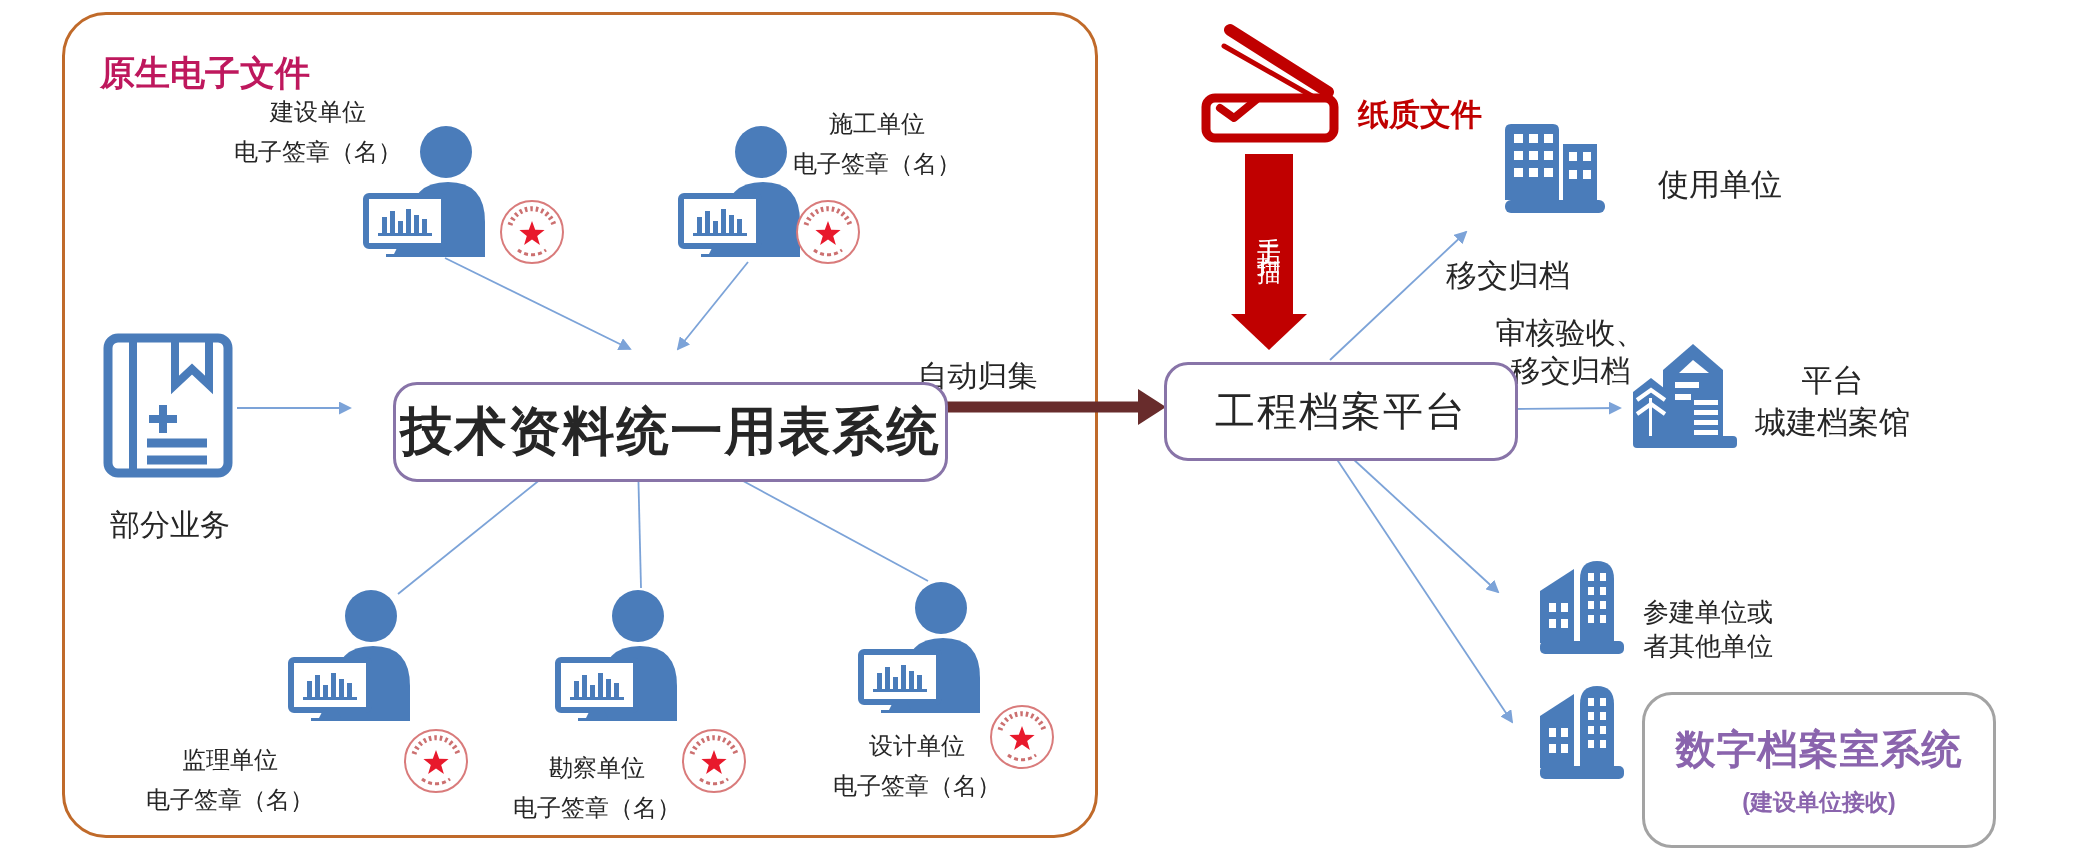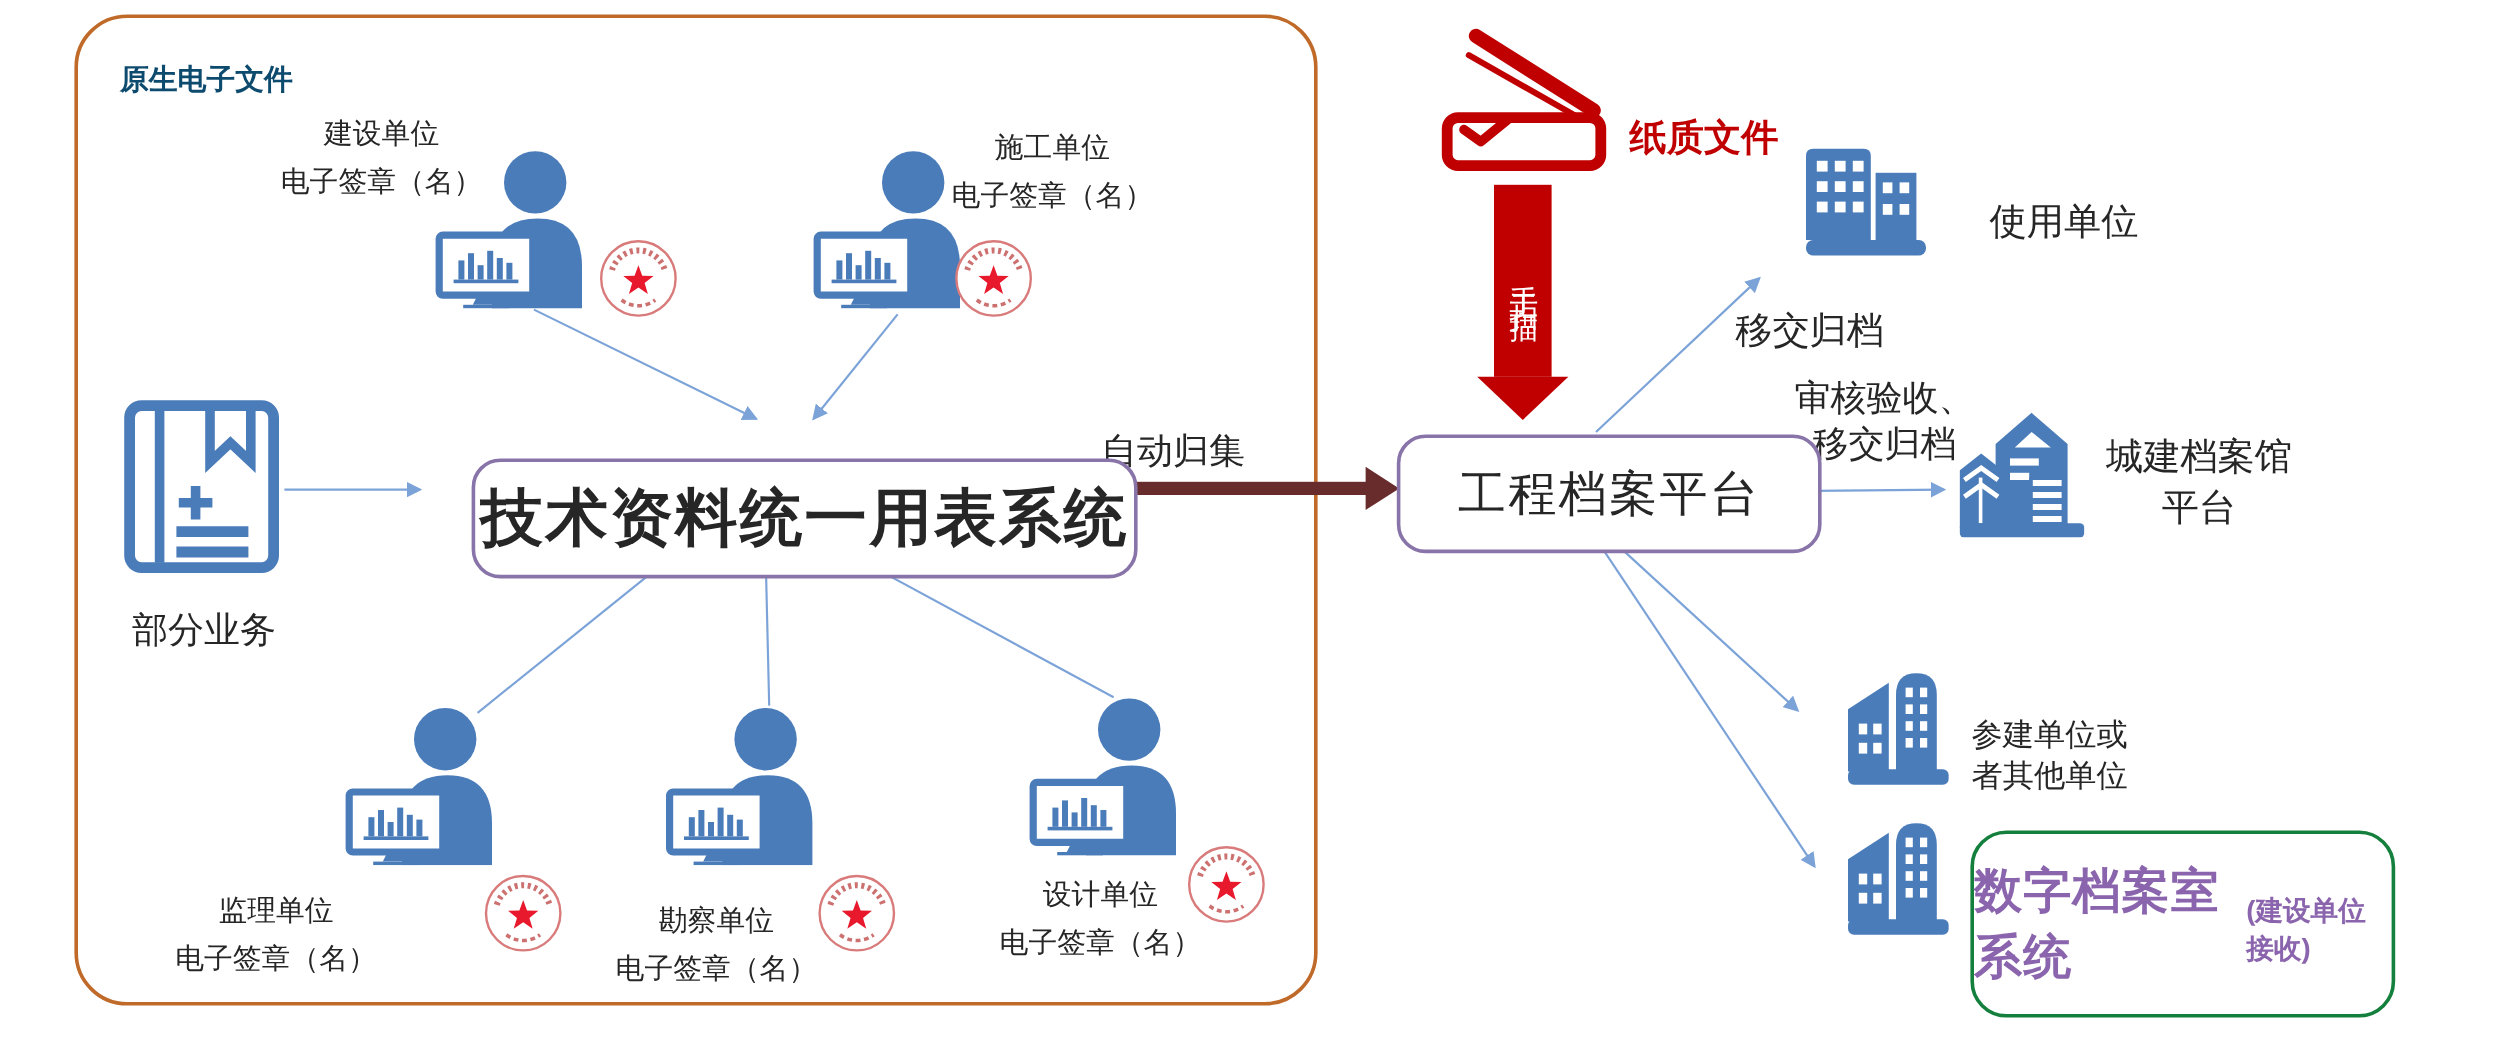--- a/index.html
+++ b/index.html
@@ -1,21 +1,21 @@
 <!DOCTYPE html>
 <html><head>
 <meta charset="utf-8">
 <style>
   html,body{margin:0;padding:0;background:#ffffff;}
   .stage{position:relative;width:2078px;height:864px;background:#fff;
          font-family:"Liberation Sans",sans-serif;color:#262626;overflow:hidden;}
   .abs{position:absolute;}
   
   .outer-box{left:62px;top:12px;width:1030px;height:820px;border:3px solid #c06a2a;border-radius:44px;background:transparent;}
-  .group-title{left:100px;top:50px;font-size:24px;font-weight:700;color:#0c4a6e;}
+  .group-title{left:100px;top:50px;font-size:35px;font-weight:700;color:#be185d;}
   
   .alabel{width:250px;text-align:center;font-size:24px;line-height:40px;color:#262626;}
   .l1{left:193px;top:92px;} .l2{left:752px;top:92px;margin-top:12px;}
   .l3{left:105px;top:740px;} .l4{left:472px;top:748px;} .l5{left:792px;top:726px;}
   
   .person-ic{width:135px;height:135px;}
   .p1{left:358px;top:122px;} .p2{left:673px;top:122px;}
   .p3{left:283px;top:586px;} .p4{left:550px;top:586px;} .p5{left:853px;top:578px;}
   
   .seal-ic{width:70px;height:70px;}
@@ -38,22 +38,22 @@
   
   .b1{left:1505px;top:118px;width:100px;height:96px;}
   .b2{left:1633px;top:340px;width:104px;height:108px;}
   .b3{left:1540px;top:553px;width:84px;height:103px;}
   .b4{left:1540px;top:678px;width:84px;height:103px;}
   .use-label{left:1640px;top:164px;width:160px;text-align:center;font-size:31px;}
   .transfer-label{left:1428px;top:255px;width:160px;text-align:center;font-size:31px;}
   .review-label{left:1468px;top:316px;width:205px;text-align:center;font-size:30px;line-height:38px;font-family:Liberation Mono, monospace;}
   .archive-label{left:1730px;top:360px;width:205px;text-align:center;font-size:31px;line-height:42px;}
   .participant-label{left:1643px;top:595px;width:190px;text-align:left;font-size:26px;line-height:34px;}
-  .digital-box{left:1642px;top:692px;width:348px;height:150px;border:3px solid #15803d;border-radius:30px;background:#fff;
-               display:flex;flex-direction:row;align-items:center;justify-content:center;z-index:5;}
+  .digital-box{left:1642px;top:692px;width:348px;height:150px;border:3px solid #a3a3a3;border-radius:30px;background:#fff;
+               display:flex;flex-direction:column;align-items:center;justify-content:center;z-index:5;}
   .digital-title{font-size:40px;font-weight:700;color:#8a64ad;letter-spacing:1px;}
   .digital-sub{margin-top:10px;font-size:23px;font-weight:700;color:#8a64ad;}
   
   .overlay{left:0;top:0;width:2078px;height:864px;z-index:3;pointer-events:none;}
   .icz{z-index:4;}
 </style>
 </head>
 <body>
 
 <svg style="position:absolute;width:0;height:0" aria-hidden="true">
@@ -262,22 +262,22 @@
   <div class="abs transfer-label">移交归档</div>
 
   <div class="abs review-label">
     <div>审核验收、</div>
     <div>移交归档</div>
   </div>
   <svg class="abs b2 icz" viewBox="0 0 104 108">
       <use href="#sym-bldg2"></use>
     </svg>
   <div class="abs archive-label">
+    <div>平台</div>
     <div>城建档案馆</div>
-    <div>平台</div>
   </div>
 
   <svg class="abs b3 icz" viewBox="0 0 84 103">
       <use href="#sym-bldg3"></use>
     </svg>
   <div class="abs participant-label">
     <div>参建单位或</div>
     <div>者其他单位</div>
   </div>
 

